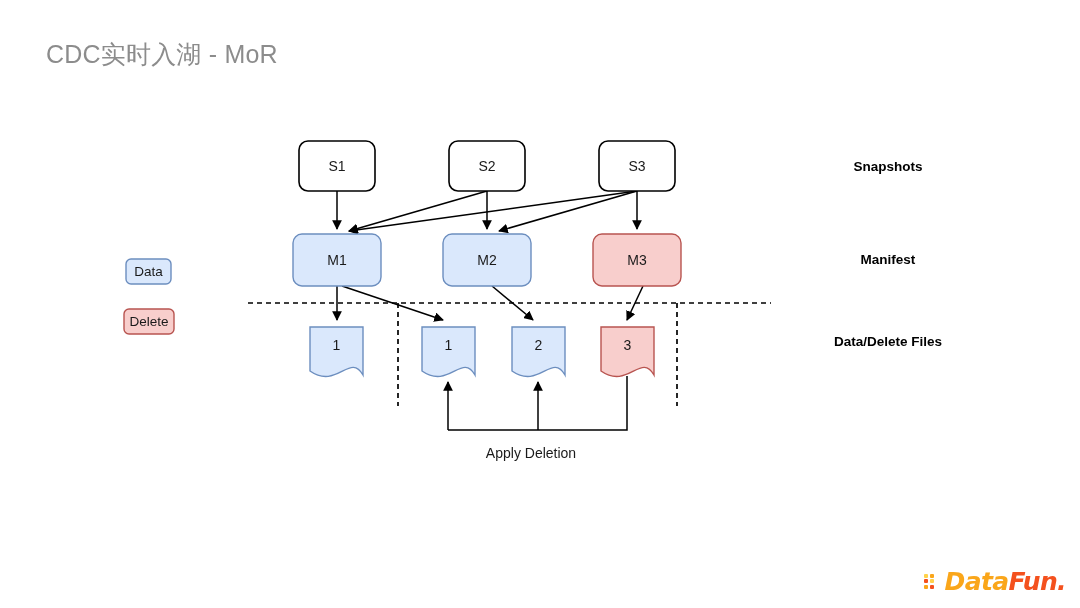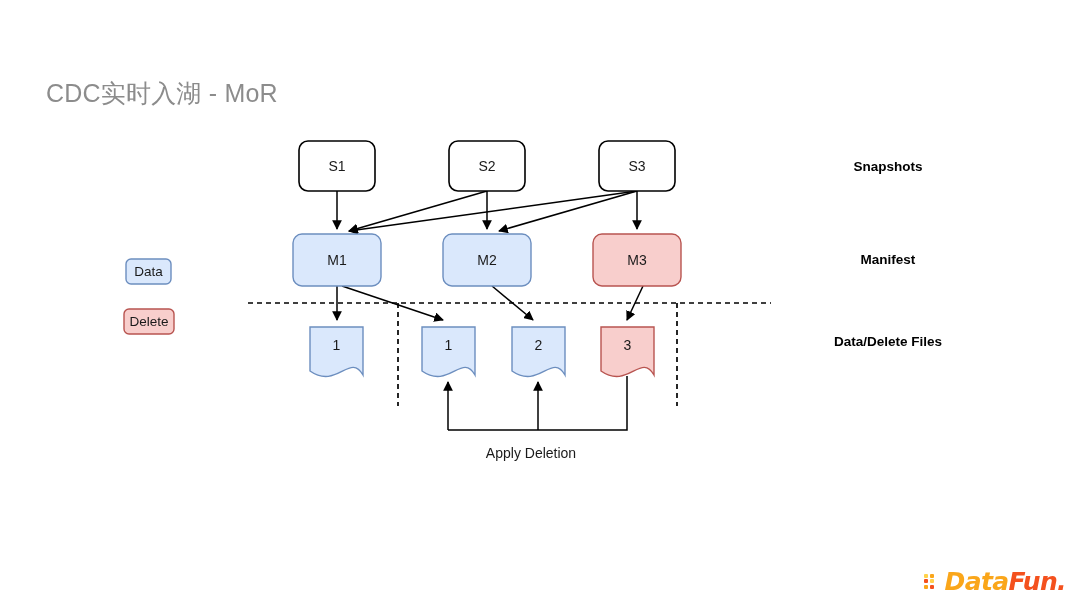--- a/index.html
+++ b/index.html
@@ -17,21 +17,20 @@
     position: absolute; inset: 0;
     background: #ffffff;
   }
   #slide-title {
     position: absolute;
     left: 46px; top: 38px;
     font-size: 25px;
     color: #8c8c8c;
     letter-spacing: 0.2px;
     white-space: nowrap;
-    margin-top: 39px;
   }
   
   #diagram {
     position: absolute;
     left: 0; top: 0;
     width: 1080px; height: 608px;
   }
   .node-label {
     font-family: "Liberation Sans", "DejaVu Sans", sans-serif;
     font-size: 14px;

